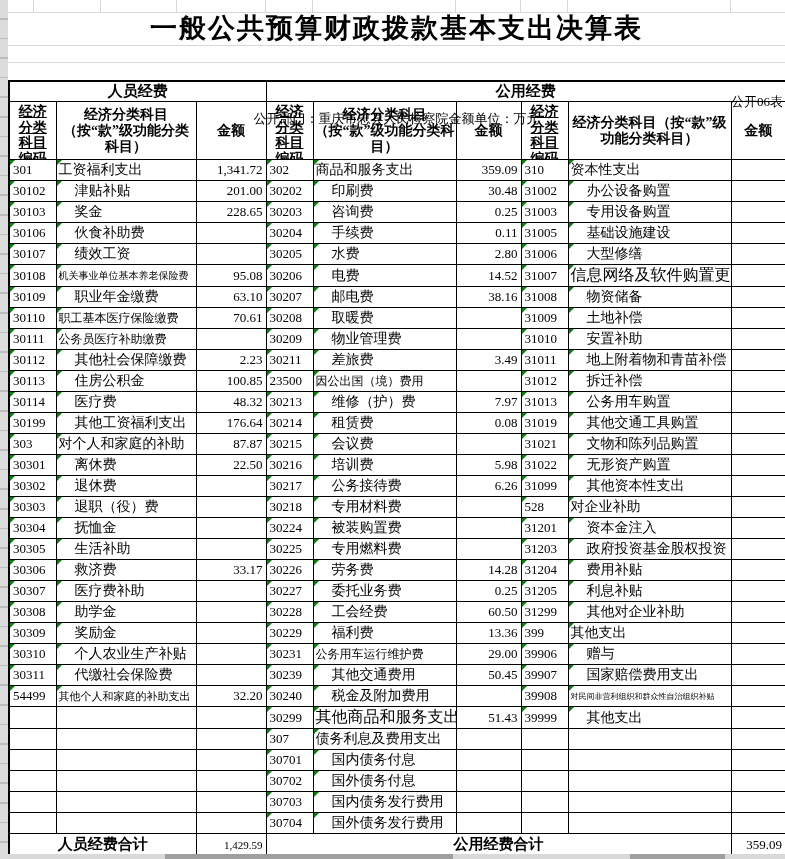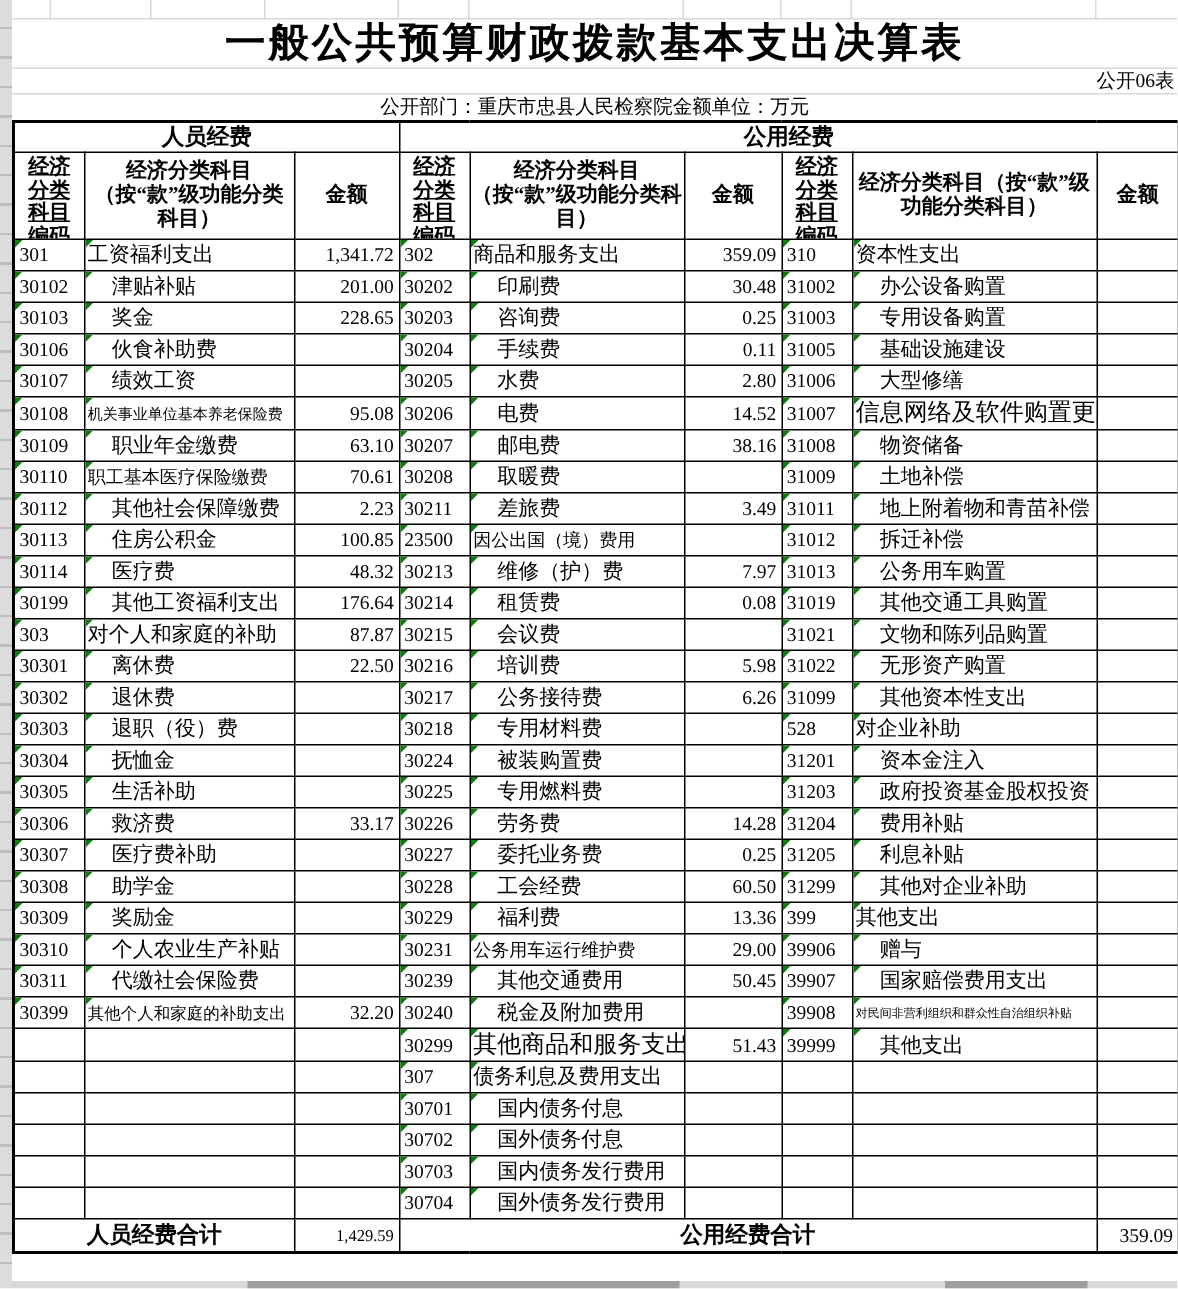--- a/index.html
+++ b/index.html
@@ -14,21 +14,21 @@
   .bottom-strip .dark1{position:absolute;left:157px;width:288px;top:0;height:5px;background:#9f9f9f;}
   .bottom-strip .dark2{position:absolute;left:622px;width:95px;top:0;height:5px;background:#9f9f9f;}
   
   .gridlines div{position:absolute;background:#d8d8d8;}
   .gl-h{height:1px;left:8px;right:0;}
   .gl-v{width:1px;top:0;height:13px;}
 
   .head-area{position:absolute;left:8px;top:0;width:777px;}
   .title-row{height:33px;padding-top:12px;text-align:center;font-weight:bold;font-size:27px;
              letter-spacing:2px;line-height:33px;}
-  .sheetno-row{height:17px;text-align:right;font-size:13px;line-height:17px;padding-right:2px;}
+  .sheetno-row{height:17px;text-align:right;font-size:13px;line-height:17px;padding-right:2px;margin-top:48px;}
   .meta-row{height:17px;display:flex;justify-content:center;font-size:13px;line-height:17px;}
 
   table.tbl{position:absolute;left:8px;top:80px;width:777px;border-collapse:collapse;
             table-layout:fixed;border:2px solid #000;}
   td{border:1px solid #000;overflow:hidden;white-space:nowrap;padding:0;height:20px;}
   tr.secrow td{height:18px;text-align:center;font-weight:bold;font-size:15px;}
   tr.headrow td{height:56px;vertical-align:middle;text-align:center;font-weight:bold;
                 font-size:14px;line-height:16px;white-space:normal;}
   tr.headrow td.codehd{vertical-align:top;text-decoration:underline;}
   .codehd-in{width:30px;margin:0 auto;height:55px;overflow:hidden;word-break:break-all;
@@ -192,20 +192,31 @@
           <td class="name tri sm" style="font-size: 12px;">职工基本医疗保险缴费</td>
           <td class="amt">70.61</td>
           <td class="code tri">30208</td>
           <td class="name tri lvl1">取暖费</td>
           <td class="amt"></td>
           <td class="code tri">31009</td>
           <td class="name tri lvl1">土地补偿</td>
           <td class="amt"></td>
         </tr>
         <tr>
+          <td class="code tri">30111</td>
+          <td class="name tri sm" style="font-size: 12px;">公务员医疗补助缴费</td>
+          <td class="amt"></td>
+          <td class="code tri">30209</td>
+          <td class="name tri lvl1">物业管理费</td>
+          <td class="amt"></td>
+          <td class="code tri">31010</td>
+          <td class="name tri lvl1">安置补助</td>
+          <td class="amt"></td>
+        </tr>
+        <tr>
           <td class="code tri">30112</td>
           <td class="name tri lvl1">其他社会保障缴费</td>
           <td class="amt">2.23</td>
           <td class="code tri">30211</td>
           <td class="name tri lvl1">差旅费</td>
           <td class="amt">3.49</td>
           <td class="code tri">31011</td>
           <td class="name tri lvl1">地上附着物和青苗补偿</td>
           <td class="amt"></td>
         </tr>
@@ -368,21 +379,21 @@
           <td class="name tri lvl1">代缴社会保险费</td>
           <td class="amt"></td>
           <td class="code tri">30239</td>
           <td class="name tri lvl1">其他交通费用</td>
           <td class="amt">50.45</td>
           <td class="code tri">39907</td>
           <td class="name tri lvl1">国家赔偿费用支出</td>
           <td class="amt"></td>
         </tr>
         <tr>
-          <td class="code tri">30399</td>
+          <td class="code tri">54499</td>
           <td class="name tri sm" style="font-size: 11px;">其他个人和家庭的补助支出</td>
           <td class="amt">32.20</td>
           <td class="code tri">30240</td>
           <td class="name tri lvl1">税金及附加费用</td>
           <td class="amt"></td>
           <td class="code tri">39908</td>
           <td class="name tri sm" style="font-size: 8px;">对民间非营利组织和群众性自治组织补贴</td>
           <td class="amt"></td>
         </tr>
         <tr>

